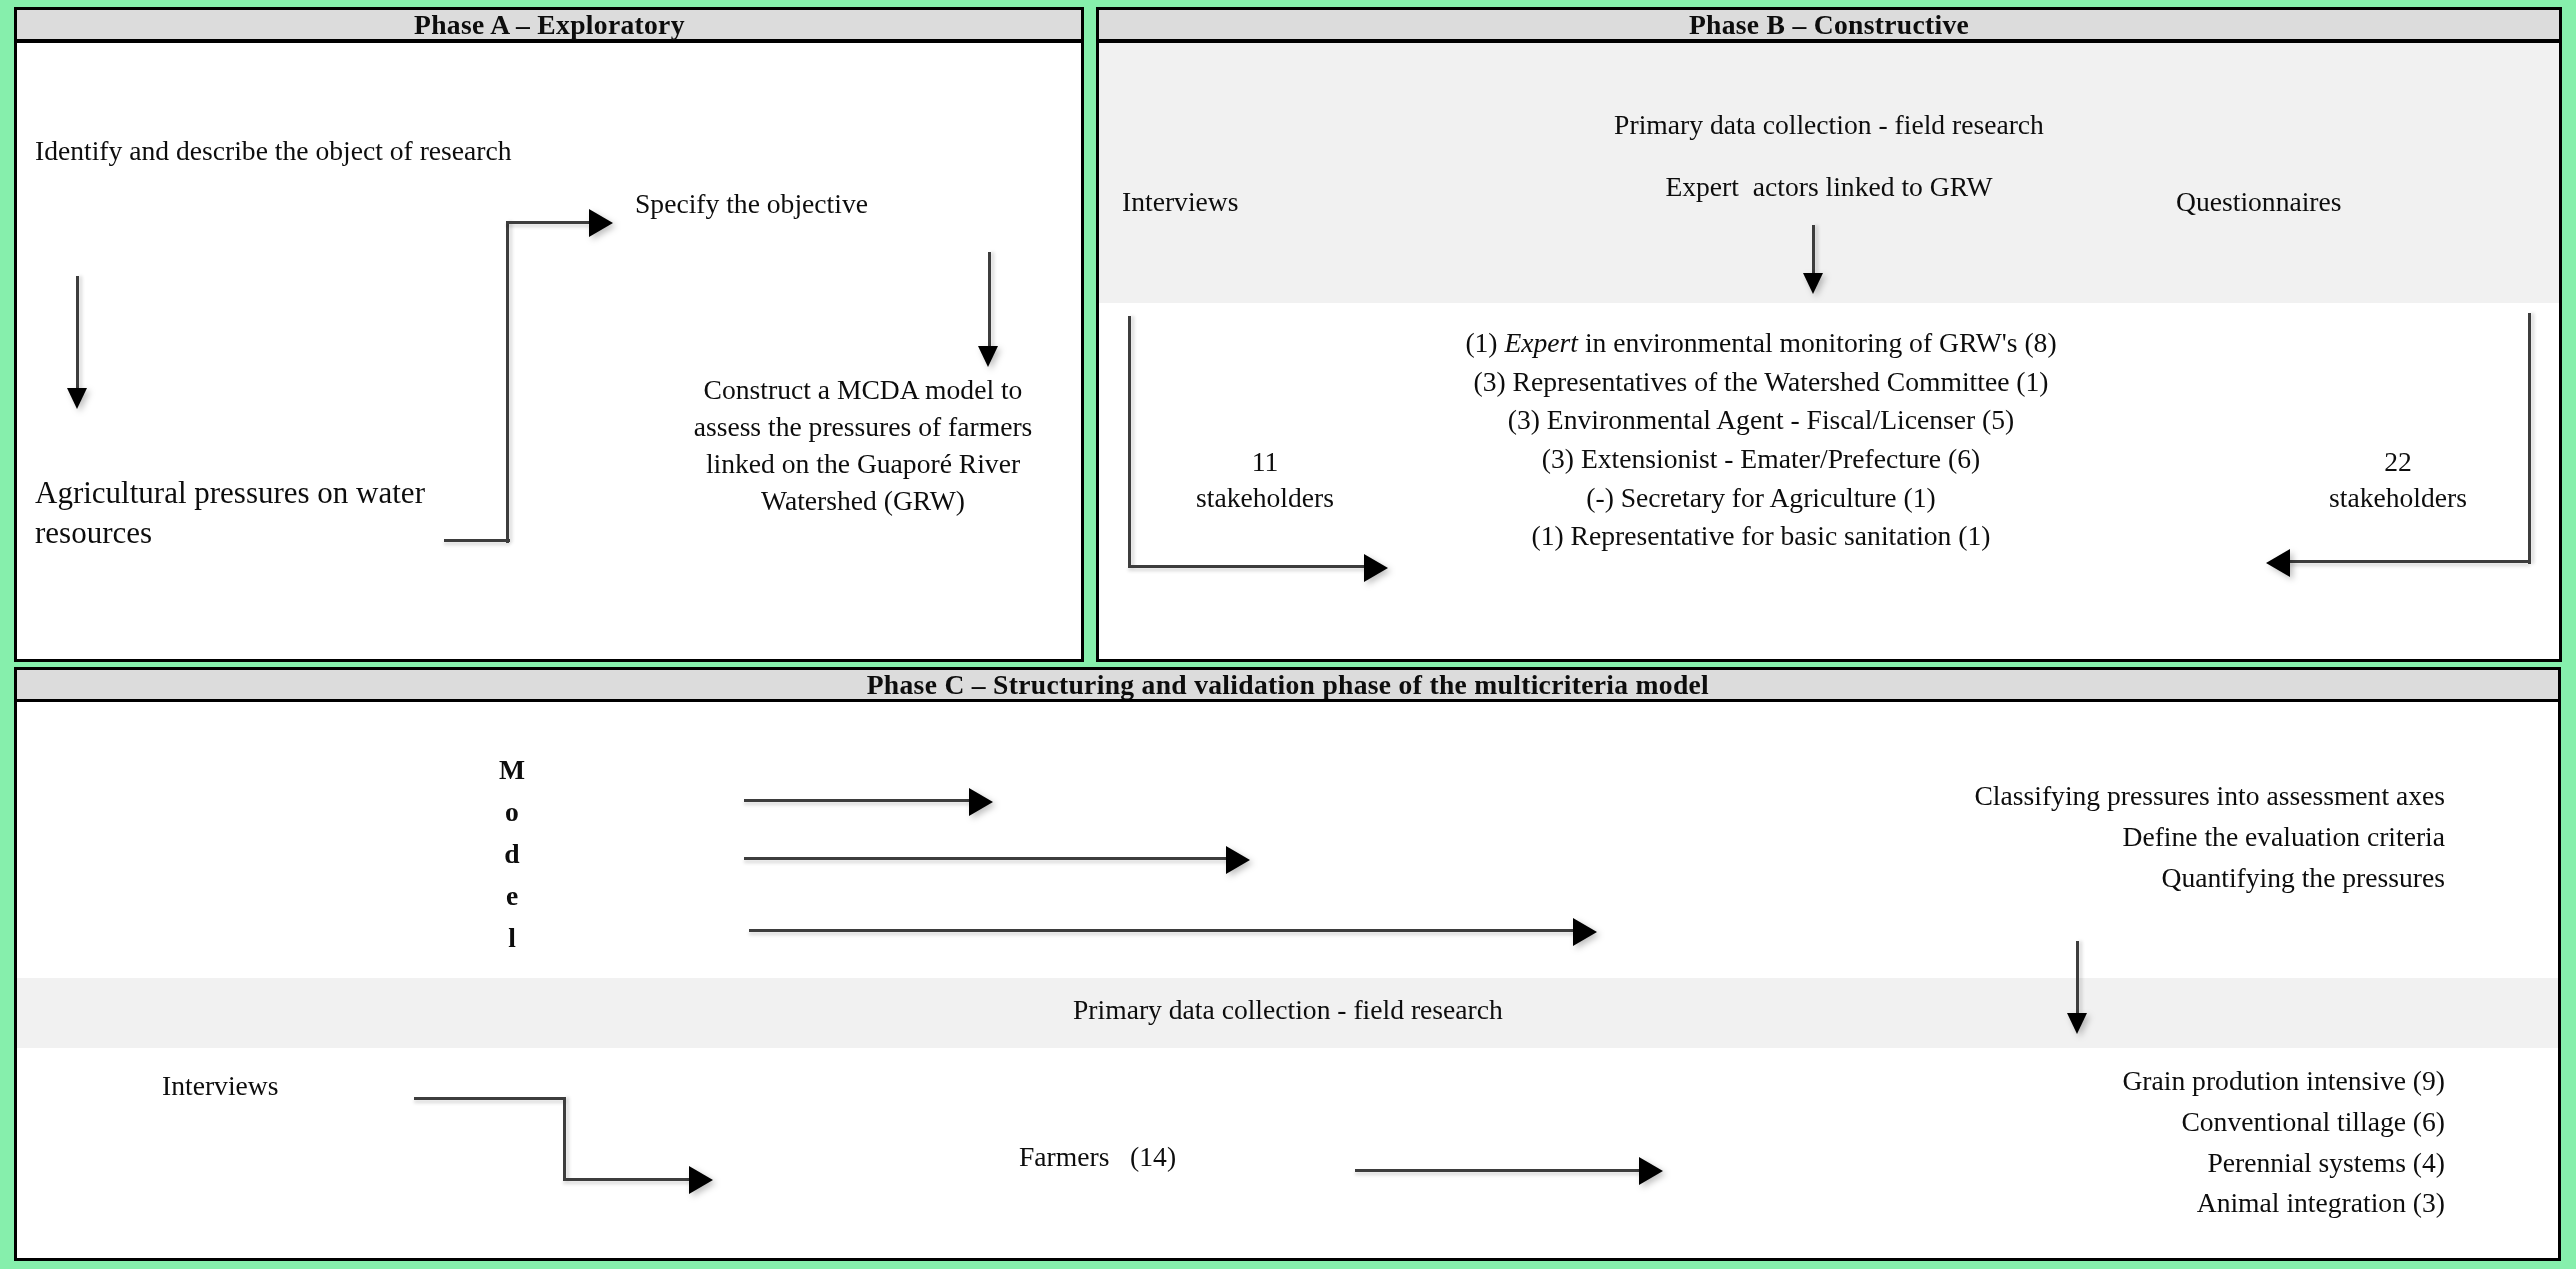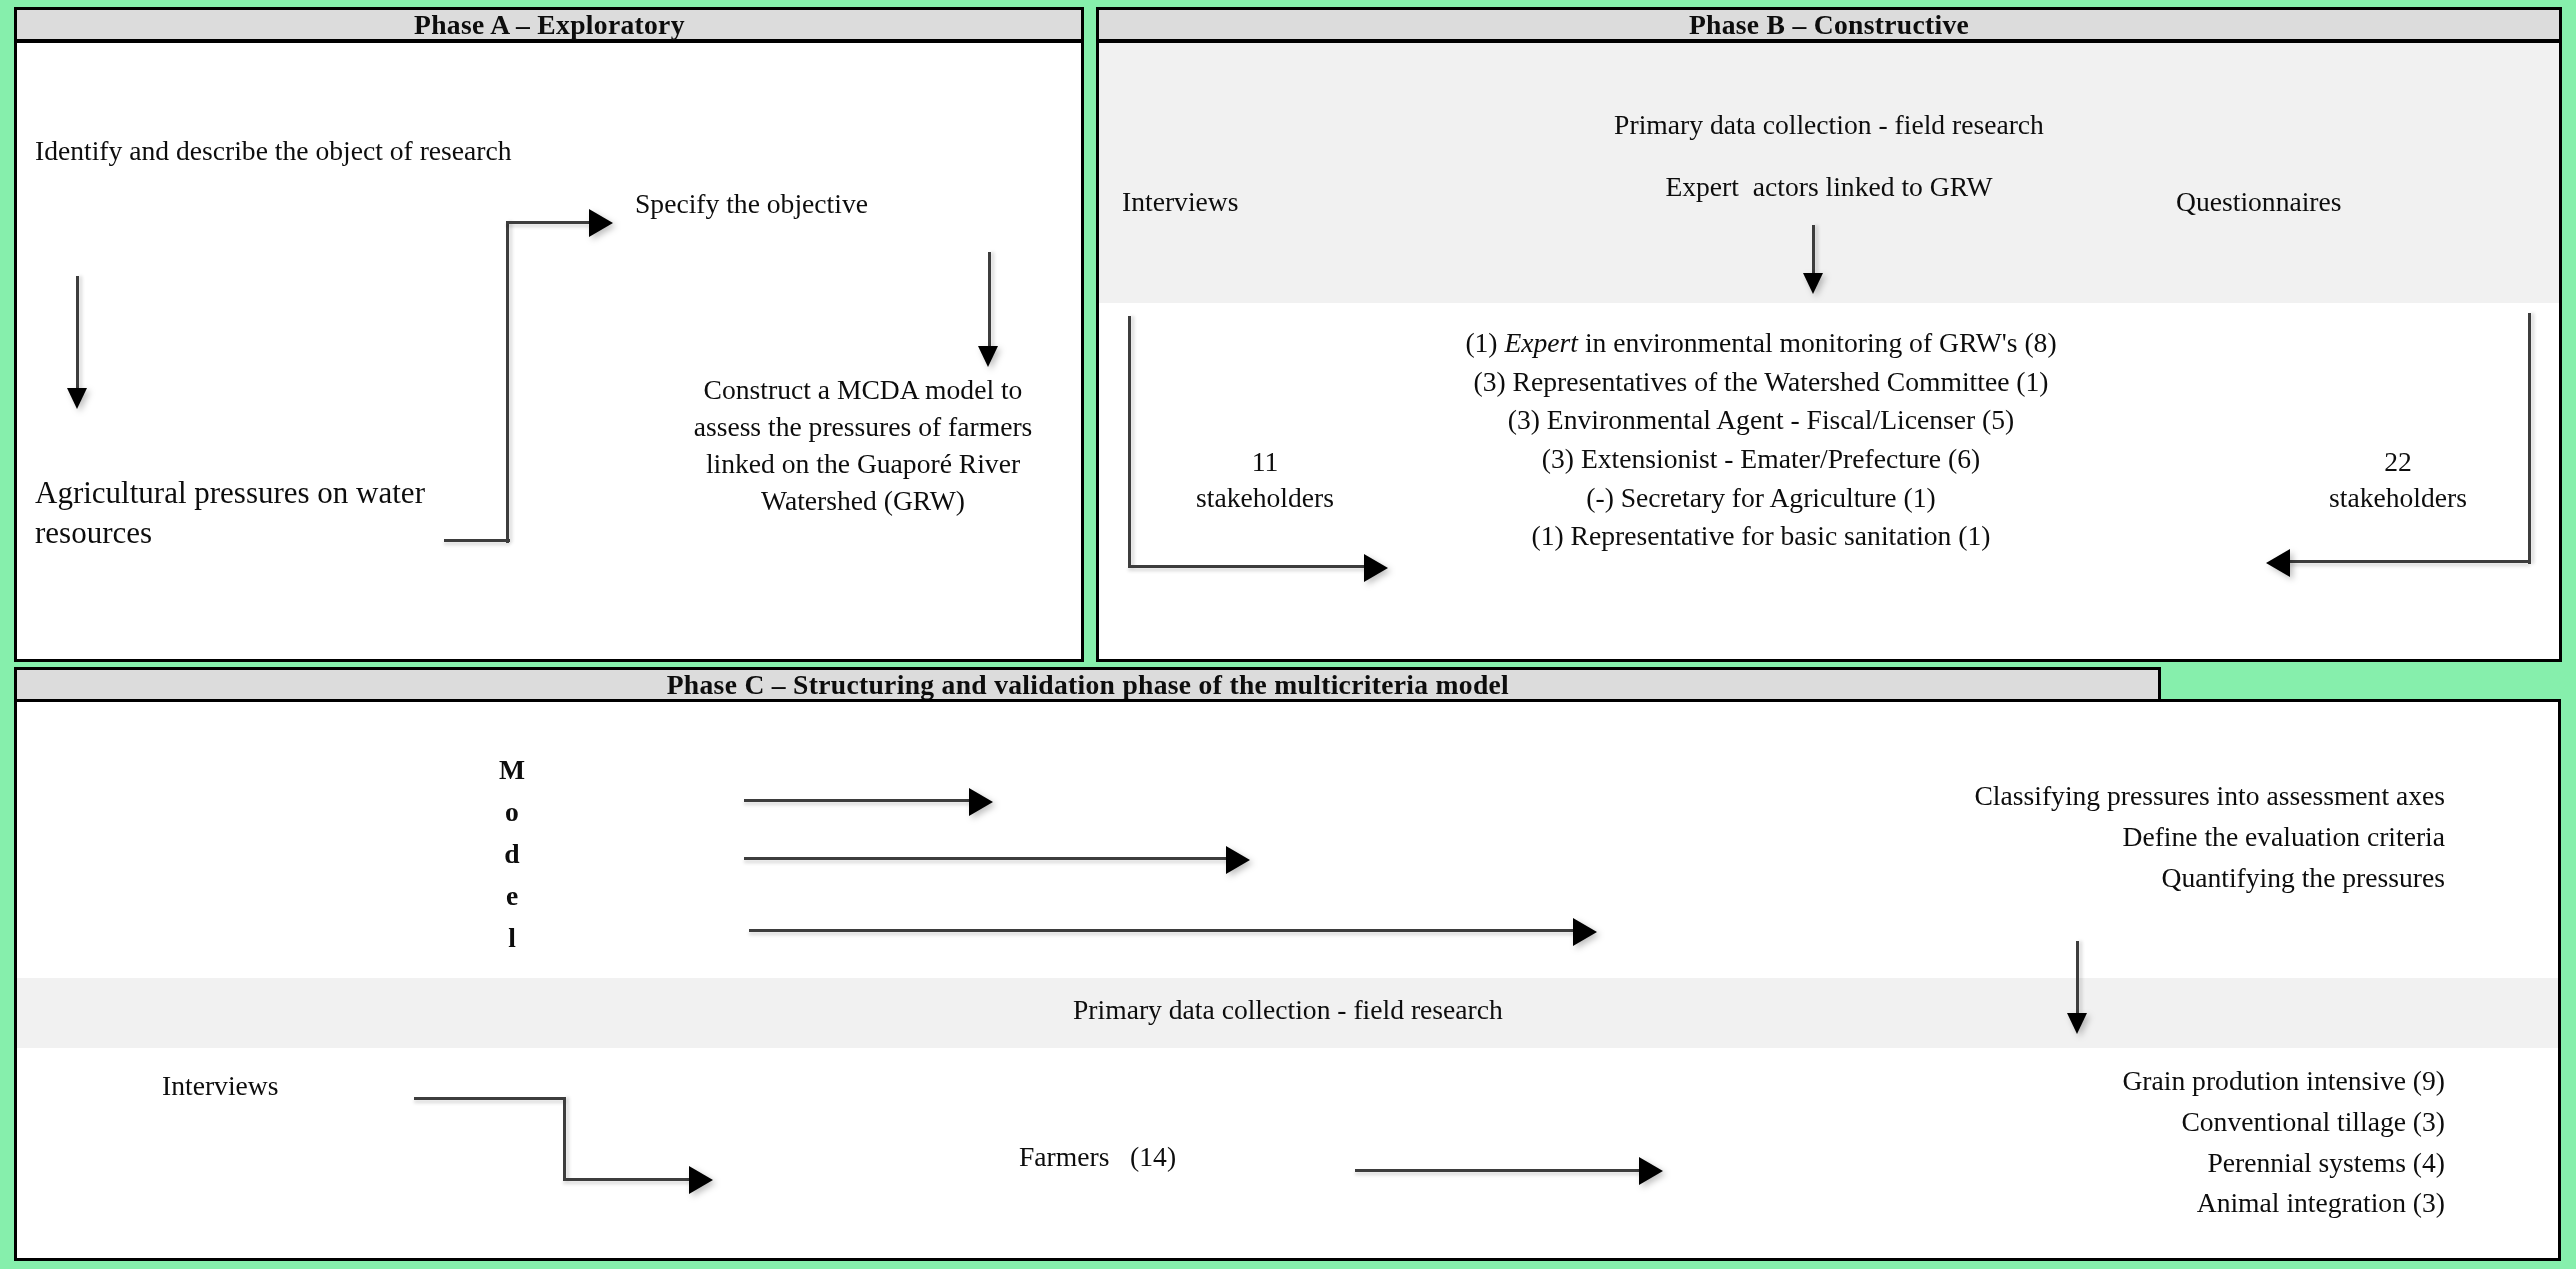--- a/index.html
+++ b/index.html
@@ -89,21 +89,21 @@
   #b-lbr-h{left:1128px;top:565px;width:239px;}
   #b-lbr-head{left:1364px;top:554px;}
   #b-11{left:1139px;top:444px;width:252px;font-size:27.6px;text-align:center;line-height:1.32;}
   
   #b-rbr-v{left:2528px;top:313px;height:251px;}
   #b-rbr-h{left:2290px;top:560px;width:240px;}
   #b-rbr-head{left:2266px;top:549px;}
   #b-22{left:2272px;top:444px;width:252px;font-size:27.6px;text-align:center;line-height:1.32;}
 
   
-  #phaseC-header{left:14.4px;top:667px;width:2147px;height:35px;font-size:27.6px;}
+  #phaseC-header{left:14.4px;top:667px;width:2547px;height:35px;font-size:27.6px;}
   #phaseC-box{left:14.4px;top:699px;width:2547px;height:562px;}
   #phaseC-band{left:17.4px;top:978px;width:2541px;height:70px;}
 
   #c-steps{left:41px;top:779px;width:432px;font-size:27.6px;line-height:2.00;}
   #c-model{left:491px;top:749px;width:42px;font-size:27.6px;font-weight:bold;text-align:center;line-height:1.52;}
 
   #c-arr1-line{left:744px;top:799px;width:228px;}
   #c-arr1-head{left:969px;top:788px;}
   #c-arr2-line{left:744px;top:857px;width:485px;}
   #c-arr2-head{left:1226px;top:846px;}
@@ -204,16 +204,16 @@
   <div class="ln ln-h" id="c-elbow-top"></div>
   <div class="ln ln-v" id="c-elbow-v"></div>
   <div class="ln ln-h" id="c-elbow-bot"></div>
   <div class="head head-r" id="c-elbow-head"></div>
 
   <div class="txt" id="c-farmers">Farmers   (14)</div>
 
   <div class="ln ln-h" id="c-arr4-line"></div>
   <div class="head head-r" id="c-arr4-head"></div>
 
-  <div class="txt" id="c-systems"><div>Grain prodution intensive (9)</div><div>Conventional tillage (3)</div><div>Perennial systems (4)</div><div>Animal integration (3)</div></div>
+  <div class="txt" id="c-systems"><div>Grain prodution intensive (9)</div><div>Conventional tillage (6)</div><div>Perennial systems (4)</div><div>Animal integration (3)</div></div>
 
 </div>
 
 
 </body></html>

